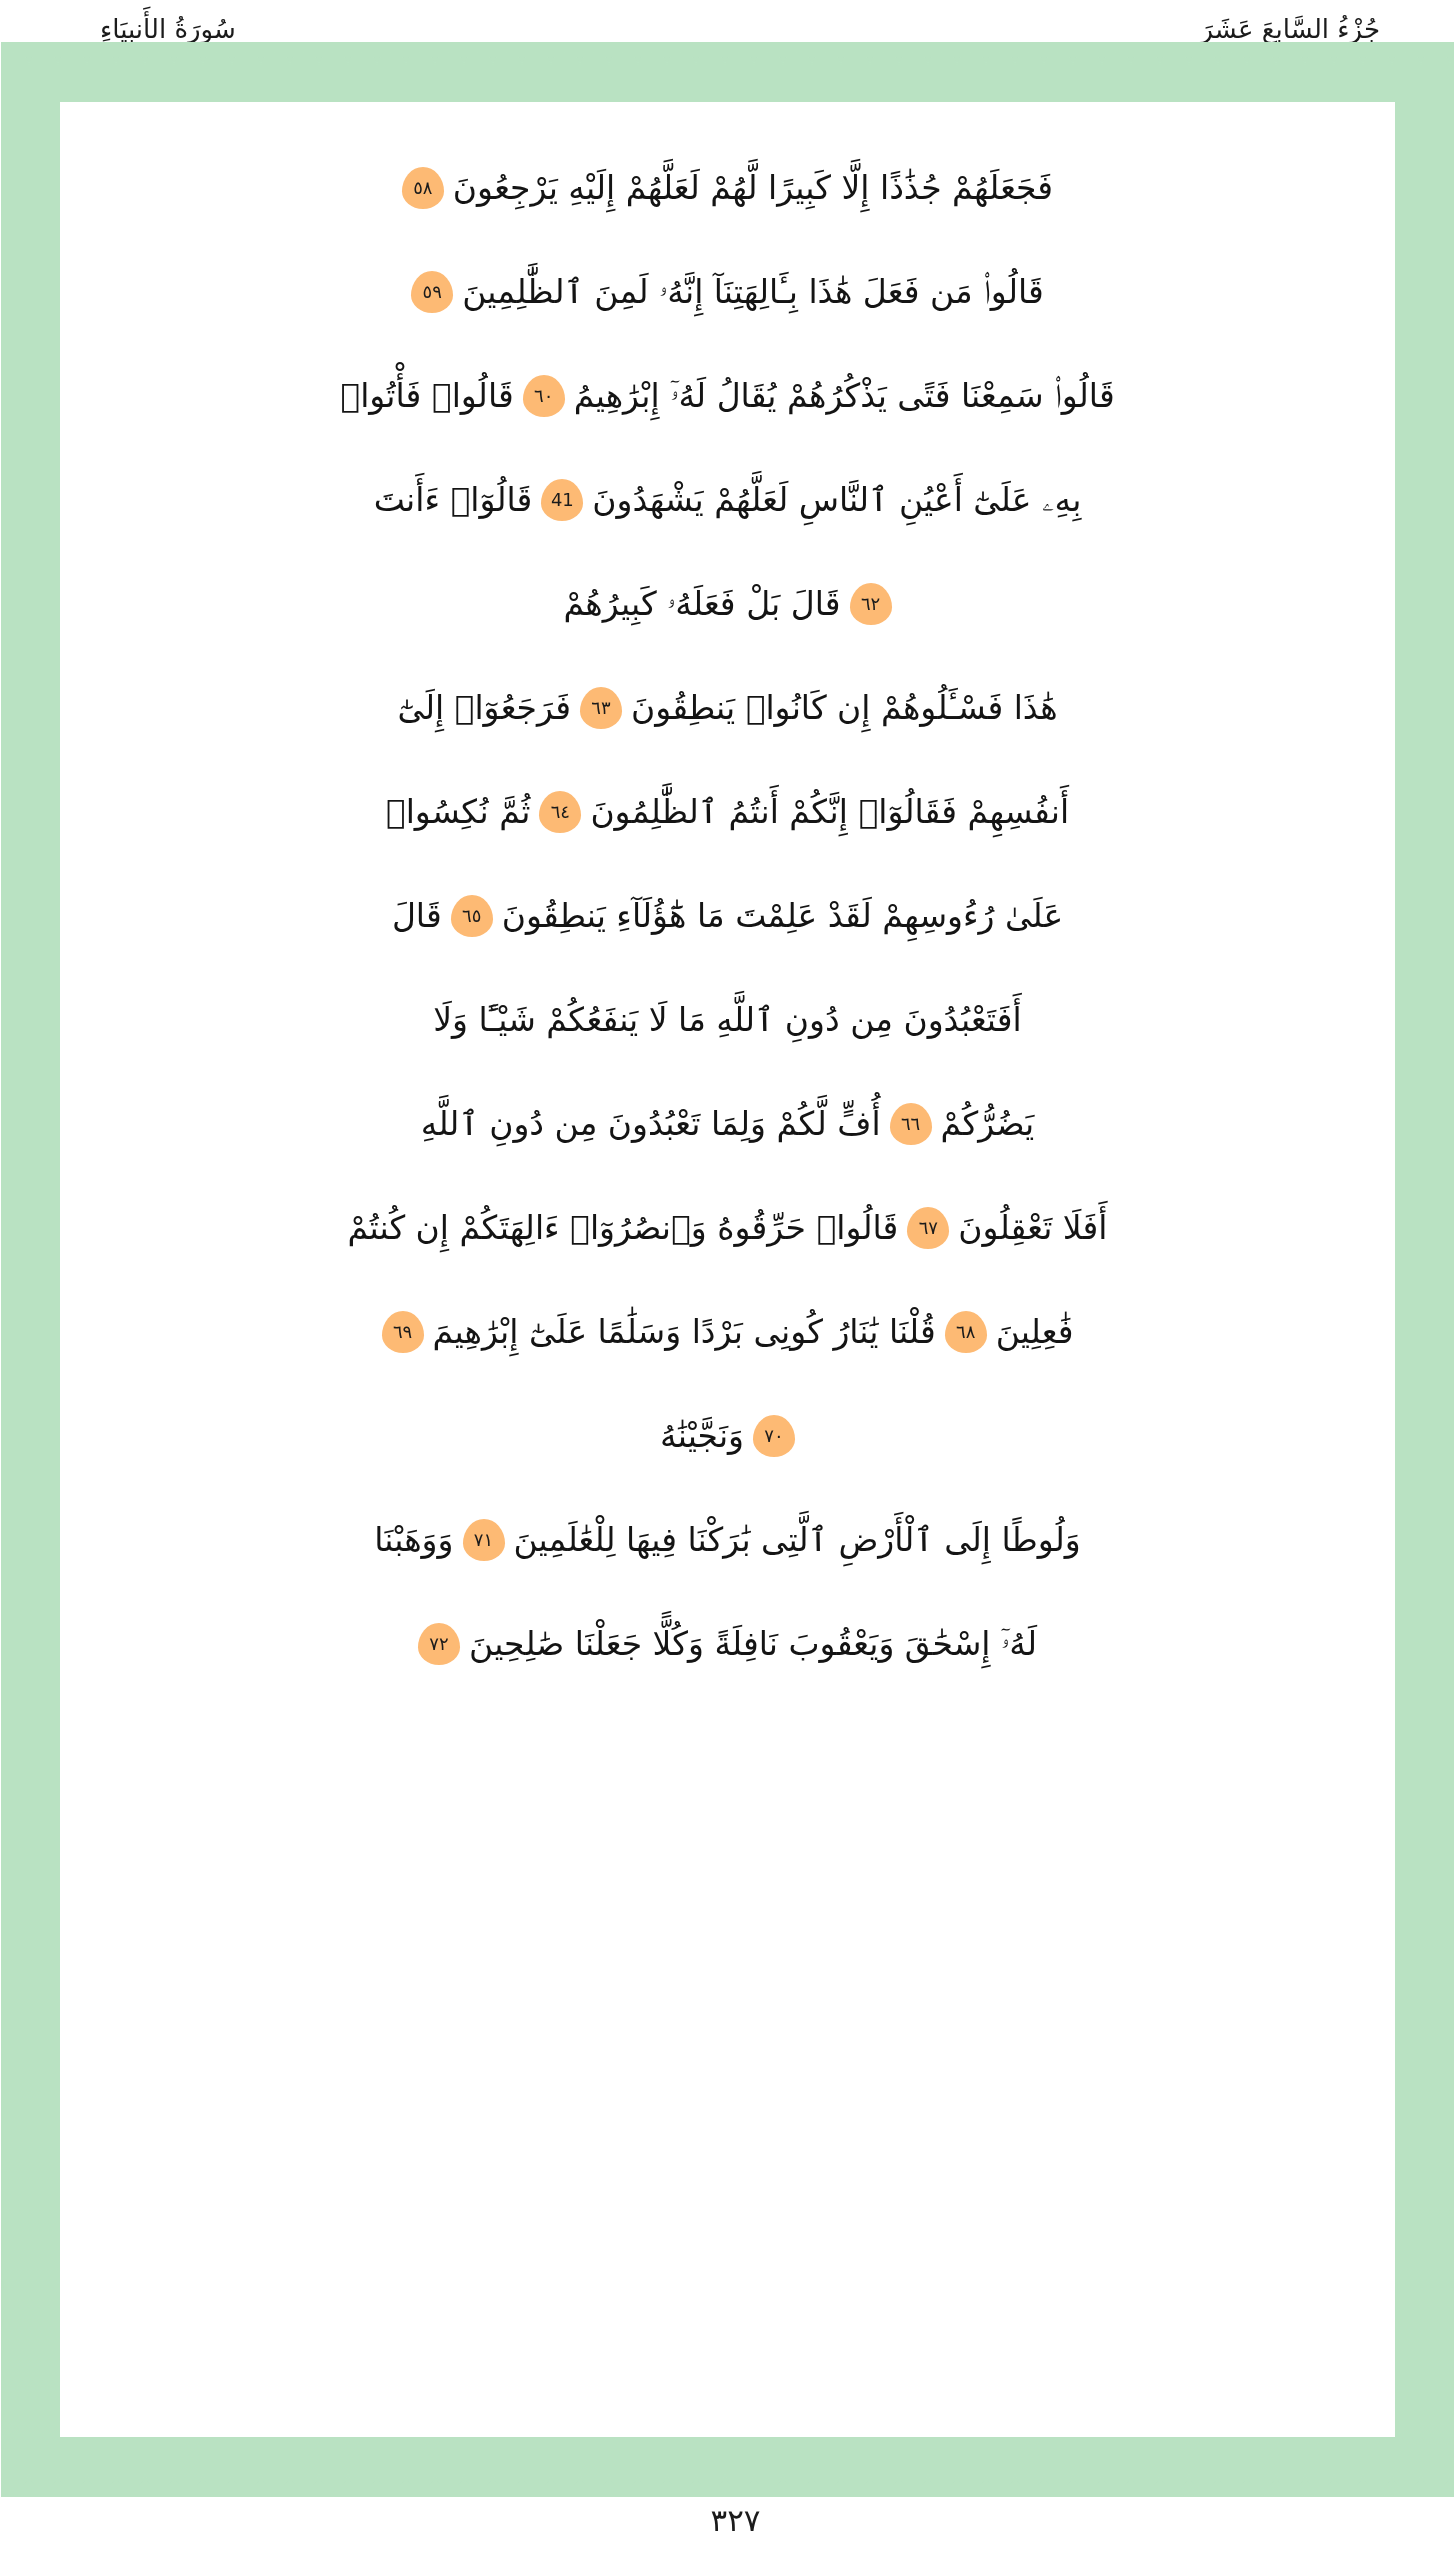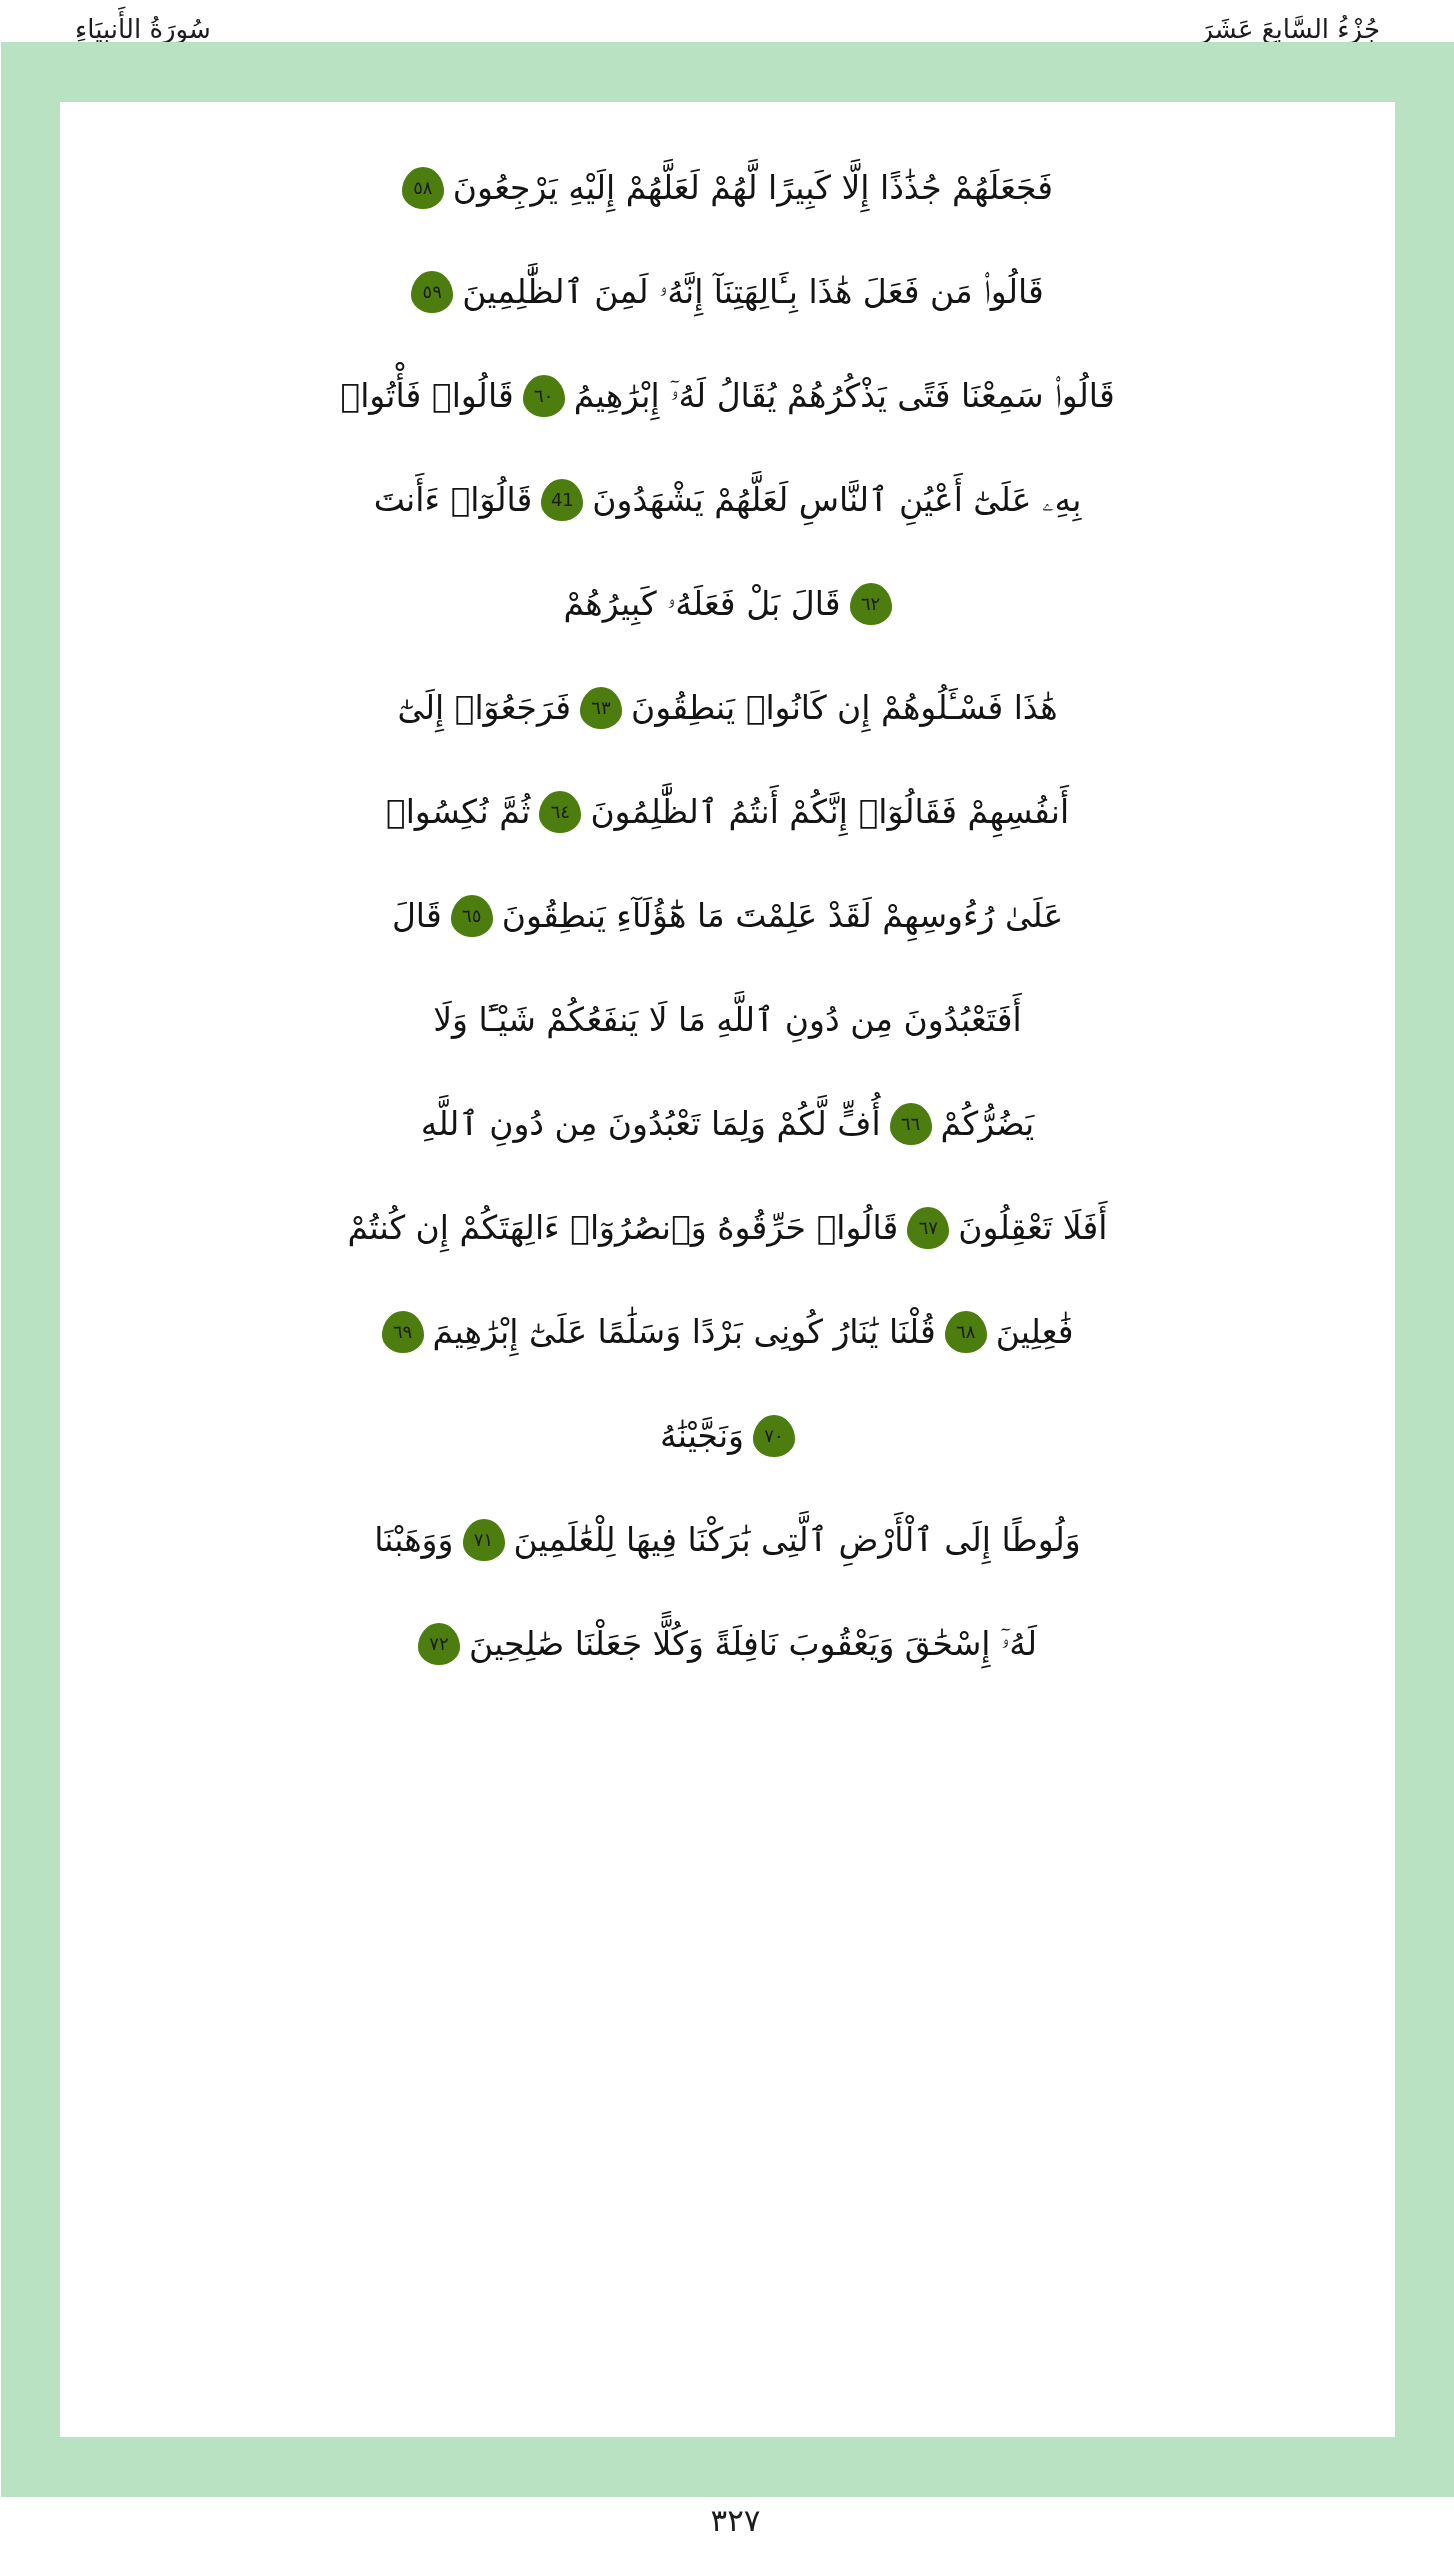--- a/index.html
+++ b/index.html
@@ -30,21 +30,21 @@
   }
   .header-text {
     font-family: "DejaVu Sans", "Liberation Sans", sans-serif;
     font-size: 26px;
     color: #1b1b1b;
     letter-spacing: 0.5px;
     white-space: nowrap;
     direction: rtl;
   }
   .header-right { text-align: right; }
-  .header-left  { text-align: left; }
+  .header-left  { text-align: left; margin-left: 25px; }
 
   
   .frame-outer {
     position: absolute;
     top: 42px;
     left: 0px;
     width: 1455px;
     height: 2455px;
     background: #b9e2c2;
   }
@@ -110,21 +110,21 @@
   
   .ayah-line.wide .txt { letter-spacing: 0.9px; }
 
   
   .ayah-marker {
     display: inline-flex;
     align-items: center;
     justify-content: center;
     width: 42px;
     height: 42px;
-    background: #4d7c0f;
+    background: #fdba74;
     border-radius: 50% 50% 50% 50% / 58% 58% 42% 42%;
     font-family: "DejaVu Sans", sans-serif;
     font-size: 18px;
     color: #1b1b1b;
     flex: 0 0 auto;
     vertical-align: middle;
   }
 
   
   .page-number {

